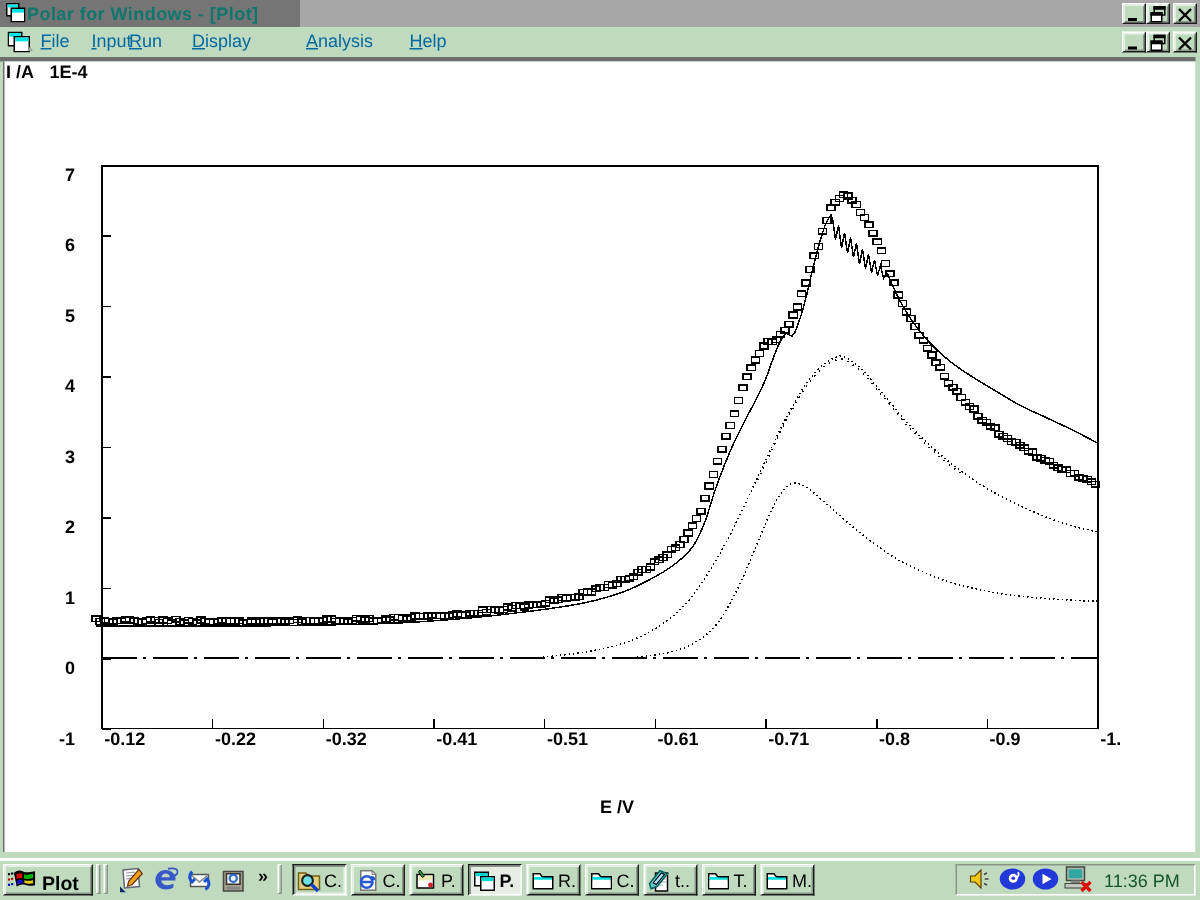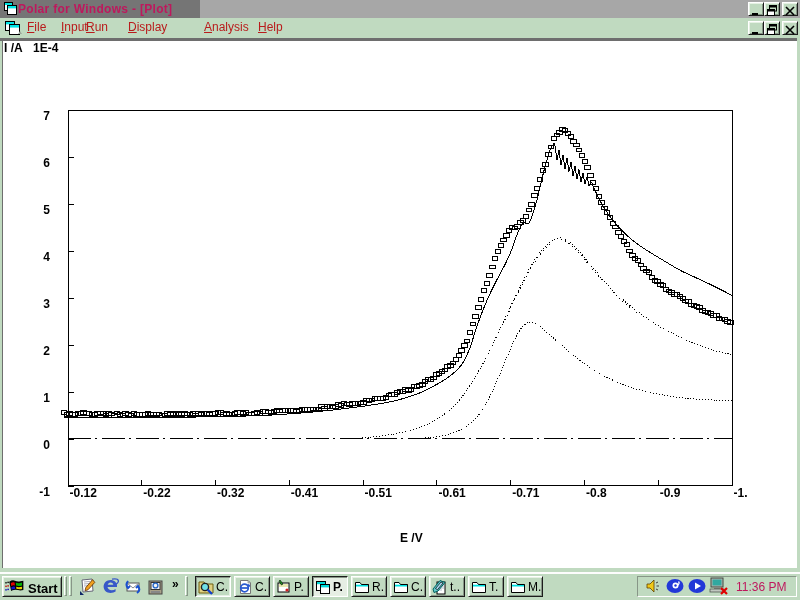--- a/index.html
+++ b/index.html
@@ -1,25 +1,25 @@
 <!DOCTYPE html>
 <html><head><meta charset="utf-8"><style>
 *{margin:0;padding:0;box-sizing:border-box}
 html,body{width:800px;height:600px;overflow:hidden;background:#c0dac0;
  font-family:"Liberation Sans",sans-serif;-webkit-font-smoothing:antialiased;}
 .abs{position:absolute}
 #titlebar{left:0;top:0;width:800px;height:18px;
  background:linear-gradient(90deg,#757575 0,#757575 200px,#a7a7a7 200px,#a7a7a7 100%);}
-#title-txt{left:18px;top:2px;font-size:12px;font-weight:bold;color:#be185d;letter-spacing:0.3px}
+#title-txt{left:18px;top:2px;font-size:12px;font-weight:bold;color:#0f766e;letter-spacing:0.3px}
 .wbtn{width:16px;height:14px;background:#c0dac0;
  border-top:1px solid #fff;border-left:1px solid #fff;
  border-right:1px solid #1c1c1c;border-bottom:1px solid #1c1c1c;
  box-shadow:inset 1px 1px 0 #e6f1e4, inset -1px -1px 0 #879687;}
 #menubar{left:0;top:18px;width:800px;height:20px;background:#c0dac0;}
-.menu{top:20px;font-size:12px;color:#b91c1c}
+.menu{top:20px;font-size:12px;color:#0369a1}
 .menu u{text-decoration-thickness:1px}
 #clientedge{left:0;top:38px;width:800px;height:3px;background:#6e6e6e;}
 #client{left:2px;top:41px;width:795px;height:527px;background:#fff;border-left:1px solid #6e6e6e;}
 #rstrip{left:797px;top:38px;width:3px;height:530px;background:#c0dac0;}
 #taskbar{left:0;top:568px;width:800px;height:32px;
  background:linear-gradient(180deg,#c0dac0 0 4px,#fdfdfd 4px 6px,#c0dac0 6px);}
 .raised{background:#c0dac0;
  border-top:1px solid #fff;border-left:1px solid #fff;
  border-right:1px solid #1c1c1c;border-bottom:1px solid #1c1c1c;
  box-shadow:inset 1px 1px 0 #e6f1e4, inset -1px -1px 0 #879687;}
@@ -27,21 +27,21 @@
  border-top:1px solid #1c1c1c;border-left:1px solid #1c1c1c;
  border-right:1px solid #fff;border-bottom:1px solid #fff;
  box-shadow:inset 1px 1px 0 #879687, inset -1px -1px 0 #e6f1e4;}
 .grip{width:3px;height:20px;top:576px;background:#c0dac0;
  border-top:1px solid #fff;border-left:1px solid #fff;
  border-right:1px solid #879687;border-bottom:1px solid #879687;}
 .tbtn{top:576px;width:36px;height:21px;font-size:12px;color:#000;}
 .tbtn .lbl{position:absolute;left:20px;top:3px}
 .tbtn svg{position:absolute;left:2px;top:2px}
 #start-lbl{left:28px;top:581px;font-size:13px;font-weight:bold;color:#000}
-#clock{left:736px;top:580px;font-size:12px;color:#be185d}
+#clock{left:736px;top:580px;font-size:12px;color:#14532d}
 text{font-family:"Liberation Sans",sans-serif;font-size:12px;font-weight:bold;fill:#000}
 </style></head>
 <body>
 <div class="abs" id="titlebar"></div>
 <svg class="abs" style="left:4px;top:2px" width="13" height="13" viewBox="0 0 13 13">
  <rect x="0.5" y="0.5" width="8" height="8" fill="#fff" stroke="#000"></rect>
  <rect x="1" y="1" width="7" height="2" fill="#00e5e5"></rect>
  <rect x="3.5" y="3.5" width="9" height="9" fill="#fff" stroke="#000"></rect>
  <rect x="4" y="4" width="8" height="2.4" fill="#00e5e5"></rect>
 </svg>
@@ -67,21 +67,21 @@
  <rect x="1" y="1" width="8" height="2.4" fill="#00e5e5"></rect>
  <rect x="4.5" y="3.5" width="10" height="10" fill="#fff" stroke="#000"></rect>
  <rect x="5" y="4" width="9" height="2.6" fill="#00e5e5"></rect>
  <path d="M15 10 L17 13 L13 13 Z" fill="#9aa89a"></path>
 </svg>
 <div class="abs menu" style="left:27px"><u>F</u>ile</div>
 <div class="abs menu" style="left:61px"><u>I</u>nput</div>
 <div class="abs menu" style="left:86px"><u>R</u>un</div>
 <div class="abs menu" style="left:128px"><u>D</u>isplay</div>
 <div class="abs menu" style="left:204px"><u>A</u>nalysis</div>
-<div class="abs menu" style="left:258px"><u>H</u>elp</div>
+<div class="abs menu" style="left:273px"><u>H</u>elp</div>
 <div class="abs wbtn" style="left:748px;top:21px"><svg width="14" height="12" viewBox="0 0 14 12">
       <rect x="3" y="8" width="6" height="2" fill="#000"></rect>
     </svg></div>
 <div class="abs wbtn" style="left:764px;top:21px"><svg width="14" height="12" viewBox="0 0 14 12">
       <g>
         <rect x="4.5" y="0.5" width="7" height="5.5" fill="none" stroke="#000"></rect>
         <rect x="4" y="0" width="8" height="2.5" fill="#000"></rect>
         <rect x="2.5" y="4.5" width="7" height="6" fill="#fff" stroke="#000"></rect>
         <rect x="2" y="4" width="8" height="2.5" fill="#000"></rect>
       </g>
@@ -139,21 +139,21 @@
       <rect x="2.4" y="7" width="1.6" height="1.6" fill="#c00000"></rect>
   <rect x="0" y="11.5" width="1.6" height="1.6" fill="#0000c0"></rect>
       <rect x="2.4" y="11" width="1.6" height="1.6" fill="#0000c0"></rect>
  </g>
  <path d="M4.5 3.2 Q8 0.6 11 2 Q14 3.4 17 2.6 L20.5 2 L20.5 12.6 Q17 13.4 14.4 12.6 Q11 11.4 8.2 12.8 L6.6 13.6 Z" fill="#000"></path>
  <path d="M6.3 4.6 Q8.5 3.2 10.6 4 L10.9 7.4 Q8.8 6.8 6.7 7.9 Z" fill="#e00000"></path>
  <path d="M12 4.3 Q14.5 5 16.8 4.4 L18.9 4 L19 7.4 L16.9 7.8 Q14.4 8.2 12.2 7.5 Z" fill="#00b000"></path>
  <path d="M6.8 9.3 Q8.9 8.2 11 8.8 L11.2 11.5 Q9 11 7 12.1 Z" fill="#1010d0"></path>
  <path d="M12.4 8.9 Q14.6 9.6 16.9 9.2 L19 8.8 L19 11.2 Q16.8 11.8 14.4 11.4 L12.5 11 Z" fill="#e8d000"></path>
 </svg>
-<div class="abs" id="start-lbl">Start</div>
+<div class="abs" id="start-lbl">Plot</div>
 <div class="abs grip" style="left:64px"></div>
 <div class="abs grip" style="left:69px"></div>
 <svg class="abs" style="left:79px;top:578px" width="17" height="17" viewBox="0 0 17 17">
  <path d="M1 13 L5 17 L1 17 Z" fill="#102868"></path>
  <path d="M3 2 L13 1 L14 13 L4 14 Z" fill="#fff" stroke="#667"></path>
  <path d="M5 4 L11 3.4 M5 6 L11.4 5.4 M5 8 L9 7.6" stroke="#99a" stroke-width="0.8"></path>
  <path d="M13.6 1.6 L15.8 4.4 L9 11.8 L6 12.8 L6.8 9.6 Z" fill="#f0a020" stroke="#603000" stroke-width="0.8"></path>
 </svg>
 <svg class="abs" style="left:102px;top:578px" width="17" height="17" viewBox="0 0 17 17">
  <path d="M8.5 2 C12 2 15 4.4 15 7.6 L15 9 L5.5 9 C5.8 11 7.4 12.2 9.6 12.2 Q12 12.2 13.6 11 L13.6 13.6 Q11.6 15 8.6 15 C4.6 15 1.6 12.2 1.6 8.5 C1.6 4.8 4.8 2 8.5 2 Z M5.7 6.8 L11.3 6.8 C11 5.2 10 4.4 8.5 4.4 C7 4.4 6 5.3 5.7 6.8 Z" fill="#3858c8"></path>

